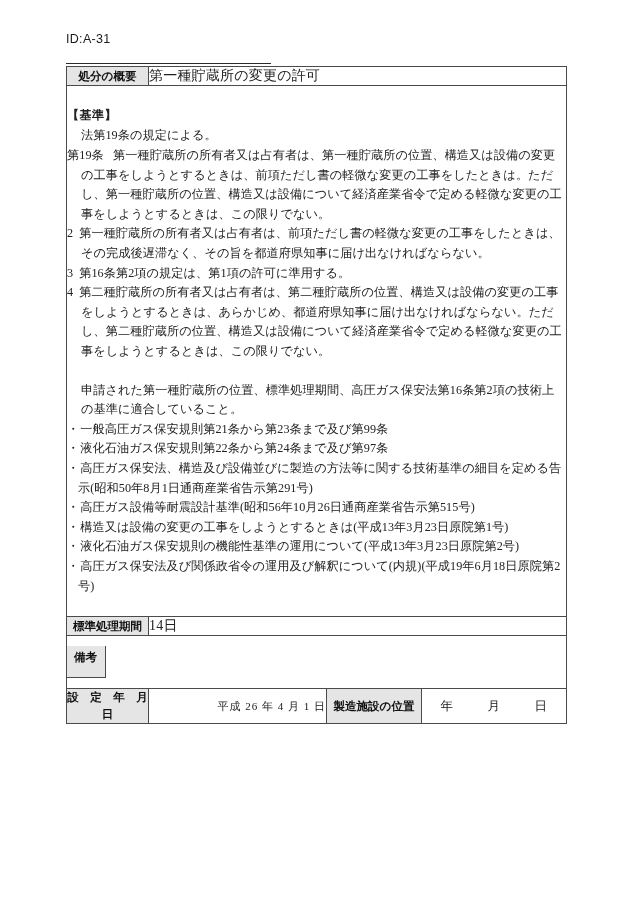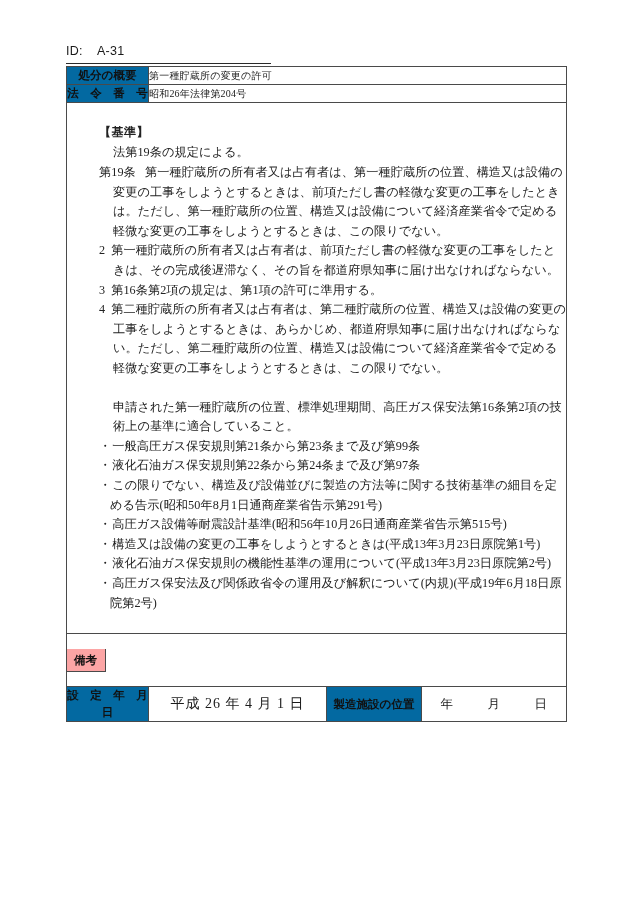--- a/index.html
+++ b/index.html
@@ -26,21 +26,22 @@
 
   
   .id-line {
     position: absolute;
     left: 66px;
     top: 44px;
     width: 205px;
     height: 20px;
     border-bottom: 1.4px solid #2a2a2a;
     display: flex;
-    gap: 14px;
+    align-items: flex-end;
+    gap: 0;
     font-size: 12.5px;
     letter-spacing: 0.3px;
     line-height: 14px;
     padding-bottom: 17px;
     box-sizing: border-box;
     font-family: "Liberation Sans", sans-serif;
   }
   .id-label { font-weight: 400; }
   .id-value { font-weight: 400; }
 
@@ -52,49 +53,48 @@
     width: 500px;
     border-collapse: collapse;
     table-layout: fixed;
   }
   .doc-table td {
     border: 1.1px solid #4a4a4a;
     vertical-align: middle;
     padding: 0;
   }
   .lbl {
-    background: #0369a1;
+    background: #e5e5e5;
     font-family: "Liberation Sans", sans-serif;
     font-weight: 700;
     font-size: 11.5px;
     text-align: center;
     color: #111;
     padding: 7px 4px;
     line-height: 17px;
     white-space: pre-line;
   }
   .val {
-    font-size: 10px;
+    font-size: 14px;
     padding: 8px 10px;
     color: #222;
     letter-spacing: 0.2px;
   }
 
   
   .criteria-cell {
     padding: 8px 10px 10px 10px;
     vertical-align: top;
     height: 530px;
   }
   .criteria-inner {
     font-size: 12.2px;
     line-height: 19.6px;
     letter-spacing: 0.05px;
     color: #222;
-    margin-left: 32px;
   }
   .kijun-head {
     font-family: "Liberation Sans", sans-serif;
     font-weight: 700;
     font-size: 12px;
     margin: 0 0 1px 0;
     letter-spacing: 0.5px;
   }
   .p-indent1 {
     margin: 0;
@@ -122,33 +122,33 @@
 
   
   .biko-cell {
     height: 52px;
     vertical-align: top;
     padding: 0;
     position: relative;
   }
   .biko-tag {
     display: inline-block;
-    background: #fca5a5;
+    background: #e5e5e5;
     border-right: 1.1px solid #4a4a4a;
     border-bottom: 1.1px solid #4a4a4a;
     font-family: "Liberation Sans", sans-serif;
     font-weight: 700;
     font-size: 11.5px;
     color: #111;
-    padding: 4px 8px 4px 7px;
+    padding: 4px 8px 13px 7px;
     line-height: 14px;
   }
   .date-val {
-    font-size: 14px;
-    text-align: center;
+    font-size: 11px;
+    text-align: right;
     padding: 7px 0;
     letter-spacing: 1px;
   }
   .ymd-blank {
     font-size: 12.5px;
     padding: 7px 0;
     letter-spacing: 0.5px;
     display: flex;
     justify-content: center;
     gap: 34px;
@@ -173,24 +173,20 @@
       <col style="width:145px">
     </colgroup>
     <tbody>
 
       <tr>
         <td class="lbl">処分の概要</td>
         <td class="val" colspan="3">第一種貯蔵所の変更の許可</td>
       </tr>
 
 
-      <tr>
-        <td class="lbl">法　令　番　号</td>
-        <td class="val" colspan="3">昭和26年法律第204号</td>
-      </tr>
 
       <tr>
         <td class="criteria-cell" colspan="4">
           <div class="criteria-inner">
 
             <p class="kijun-head">【基準】</p>
 
             <p class="p-indent1">法第19条の規定による。</p>
 
             <p class="p-article">
@@ -210,31 +206,35 @@
               <span class="num">4</span><span>第二種貯蔵所の所有者又は占有者は、第二種貯蔵所の位置、構造又は設備の変更の工事をしようとするときは、あらかじめ、都道府県知事に届け出なければならない。ただし、第二種貯蔵所の位置、構造又は設備について経済産業省令で定める軽微な変更の工事をしようとするときは、この限りでない。</span>
             </p>
 
             <div class="gap"></div>
 
             <p class="p-indent1">申請された第一種貯蔵所の位置、標準処理期間、高圧ガス保安法第16条第2項の技術上の基準に適合していること。</p>
 
             <div class="bullet-list">
               <p class="bullet"><span class="dot">・</span><span>一般高圧ガス保安規則第21条から第23条まで及び第99条</span></p>
               <p class="bullet"><span class="dot">・</span><span>液化石油ガス保安規則第22条から第24条まで及び第97条</span></p>
-              <p class="bullet"><span class="dot">・</span><span>この限りでない、構造及び設備並びに製造の方法等に関する技術基準の細目を定める告示(昭和50年8月1日通商産業省告示第291号)</span></p>
+              <p class="bullet"><span class="dot">・</span><span>高圧ガス保安法、構造及び設備並びに製造の方法等に関する技術基準の細目を定める告示(昭和50年8月1日通商産業省告示第291号)</span></p>
               <p class="bullet"><span class="dot">・</span><span>高圧ガス設備等耐震設計基準(昭和56年10月26日通商産業省告示第515号)</span></p>
               <p class="bullet"><span class="dot">・</span><span>構造又は設備の変更の工事をしようとするときは(平成13年3月23日原院第1号)</span></p>
               <p class="bullet"><span class="dot">・</span><span>液化石油ガス保安規則の機能性基準の運用について(平成13年3月23日原院第2号)</span></p>
               <p class="bullet"><span class="dot">・</span><span>高圧ガス保安法及び関係政省令の運用及び解釈について(内規)(平成19年6月18日原院第2号)</span></p>
             </div>
 
           </div>
         </td>
       </tr>
 
+      <tr>
+        <td class="lbl">標準処理期間</td>
+        <td class="val" colspan="3">14日</td>
+      </tr>
 
       <tr>
         <td class="biko-cell" colspan="4">
           <span class="biko-tag">備考</span>
           <span></span>
         </td>
       </tr>
 
       <tr>
         <td class="lbl">設　定　年　月　日</td>

